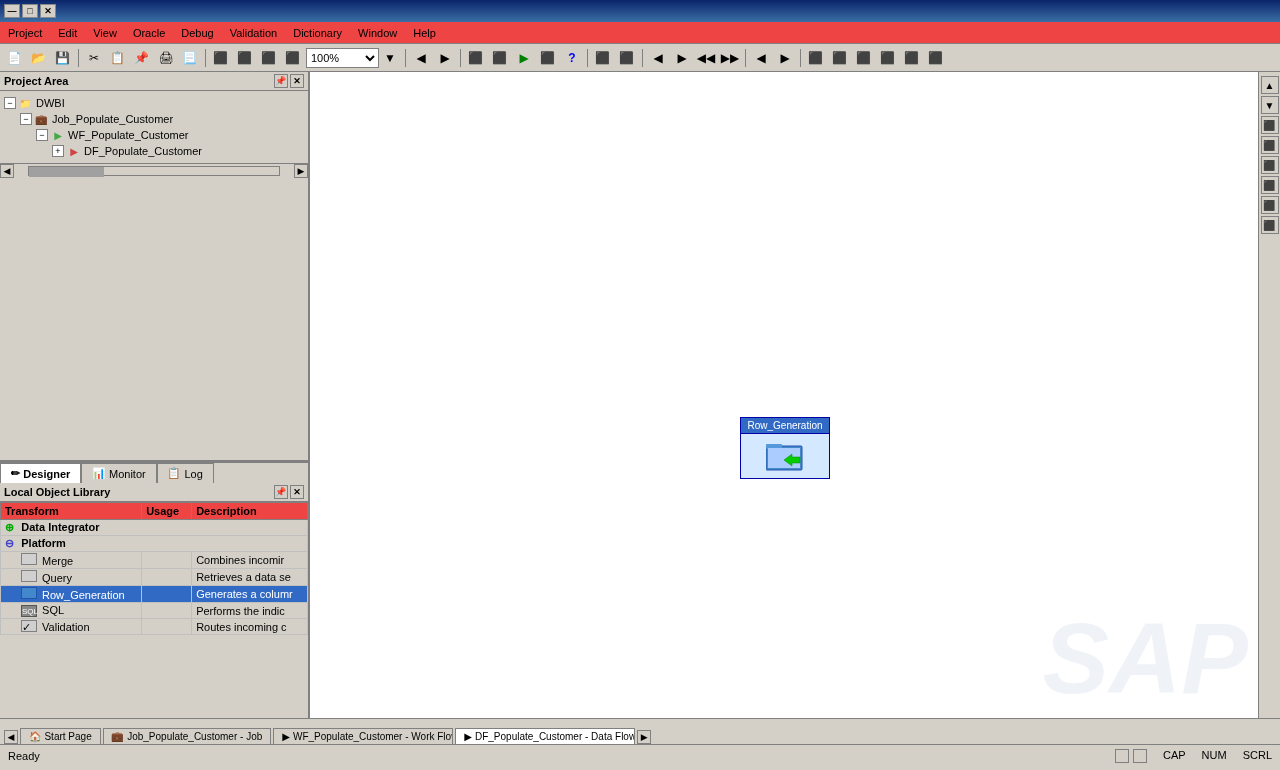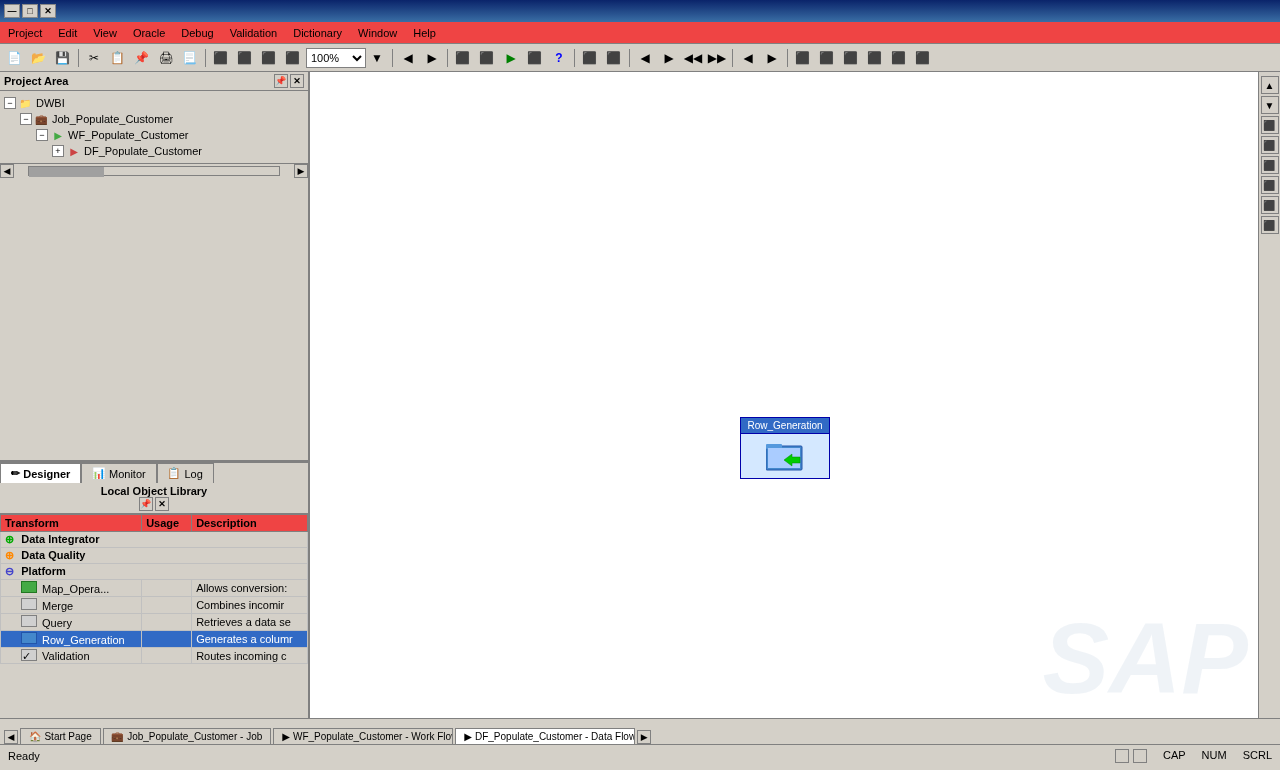--- a/index.html
+++ b/index.html
@@ -42,21 +42,21 @@
     .tree-icon { width: 16px; height: 14px; display: flex; align-items: center; justify-content: center; font-size: 10px; }
     .tree-label { font-size: 11px; }
 
     
     #designer-tabs { display: flex; border-top: 1px solid #808080; background: #d4d0c8; }
     .designer-tab { padding: 3px 10px; border: 1px solid #808080; border-bottom: none; cursor: pointer; font-size: 11px; background: #d4d0c8; display: flex; align-items: center; gap: 3px; }
     .designer-tab.active { background: white; font-weight: bold; }
 
     
     #local-object-library { flex: 1; display: flex; flex-direction: column; overflow: hidden; }
-    .lib-header { font-size: 11px; font-weight: bold; padding: 2px 4px; background: #d4d0c8; border-bottom: 1px solid #808080; display: flex; align-items: center; justify-content: space-between; flex-direction: column; }
+    .lib-header { font-size: 11px; font-weight: bold; padding: 2px 4px; background: #d4d0c8; border-bottom: 1px solid #808080; display: flex; align-items: center; justify-content: space-between; }
     .lib-repository { font-size: 10px; padding: 2px 4px; background: #d4d0c8; border-bottom: 1px solid #808080; }
     .lib-table { width: 100%; border-collapse: collapse; }
     .lib-table th { background: #ef4444; border: 1px solid #808080; padding: 2px 4px; font-size: 11px; text-align: left; font-weight: bold; cursor: pointer; }
     .lib-table td { border: 1px solid #c0c0c0; padding: 1px 4px; font-size: 11px; white-space: nowrap; overflow: hidden; }
     .lib-table tr.selected td { background: #316ac5; color: white; }
     .lib-group-row { background: #e8e4d8; font-weight: bold; }
     .lib-group-row td { background: #d4d0c8; }
     #lib-content { overflow-y: auto; flex: 1; }
 
     
@@ -130,21 +130,21 @@
   <div class="tb-btn" title="Copy">📋</div>
   <div class="tb-btn" title="Paste">📌</div>
   <div class="tb-btn" title="Print">🖨</div>
   <div class="tb-btn" title="Print Preview">📃</div>
   <div class="tb-sep"></div>
   <div class="tb-btn">⬛</div>
   <div class="tb-btn">⬛</div>
   <div class="tb-btn">⬛</div>
   <div class="tb-btn">⬛</div>
   <div class="tb-zoom">
-    <select style="width:60px;height:20px;font-size:11px;">
+    <select style="width:73px;height:20px;font-size:11px;">
       <option>100%</option>
       <option>50%</option>
       <option>75%</option>
       <option>125%</option>
       <option>150%</option>
     </select>
     <div class="tb-btn">▼</div>
   </div>
   <div class="tb-sep"></div>
   <div class="tb-btn" title="Back">◀</div>
@@ -257,43 +257,29 @@
           </thead>
           <tbody>
 
             <tr class="lib-group-row">
               <td colspan="3">
                 <span style="margin-right:4px; color:#00aa00; font-weight:bold;">⊕</span>
                 <span>Data Integrator</span>
               </td>
             </tr>
 
-            <tr class="lib-group-row">
-              <td colspan="3">
-                <span style="margin-right:4px; color:#ff8800; font-weight:bold;">⊕</span>
-                <span>Data Quality</span>
-              </td>
-            </tr>
 
             <tr class="lib-group-row">
               <td colspan="3">
                 <span style="margin-right:4px; color:#4444cc; font-weight:bold;">⊖</span>
                 <span>Platform</span>
               </td>
             </tr>
 
 
-            <tr>
-              <td style="padding-left:20px;">
-                <span style="display:inline-block; width:16px; height:12px; background:#44aa44; border:1px solid #227722; margin-right:2px;"></span>
-                <span>Map_Opera...</span>
-              </td>
-              <td></td>
-              <td>Allows conversion:</td>
-            </tr>
 
             <tr>
               <td style="padding-left:20px;">
                 <span style="display:inline-block; width:16px; height:12px; background:#d0d0d0; border:1px solid #808080; margin-right:2px;"></span>
                 <span>Merge</span>
               </td>
               <td></td>
               <td>Combines incomir</td>
             </tr>
 
@@ -308,20 +294,28 @@
 
             <tr class="selected">
               <td style="padding-left:20px;">
                 <span style="display:inline-block; width:16px; height:12px; background:#4488cc; border:1px solid #2255aa; margin-right:2px;"></span>
                 <span>Row_Generation</span>
               </td>
               <td></td>
               <td>Generates a columr</td>
             </tr>
 
+            <tr>
+              <td style="padding-left:20px;">
+                <span style="display:inline-block; width:16px; height:12px; background:#888; border:1px solid #555; margin-right:2px; font-size:8px; color:white; text-align:center; line-height:12px;">SQL</span>
+                <span>SQL</span>
+              </td>
+              <td></td>
+              <td>Performs the indic</td>
+            </tr>
 
             <tr>
               <td style="padding-left:20px;">
                 <span style="display:inline-block; width:16px; height:12px; background:#d0d0d0; border:1px solid #808080; margin-right:2px;">✓</span>
                 <span>Validation</span>
               </td>
               <td></td>
               <td>Routes incoming c</td>
             </tr>
           </tbody>

